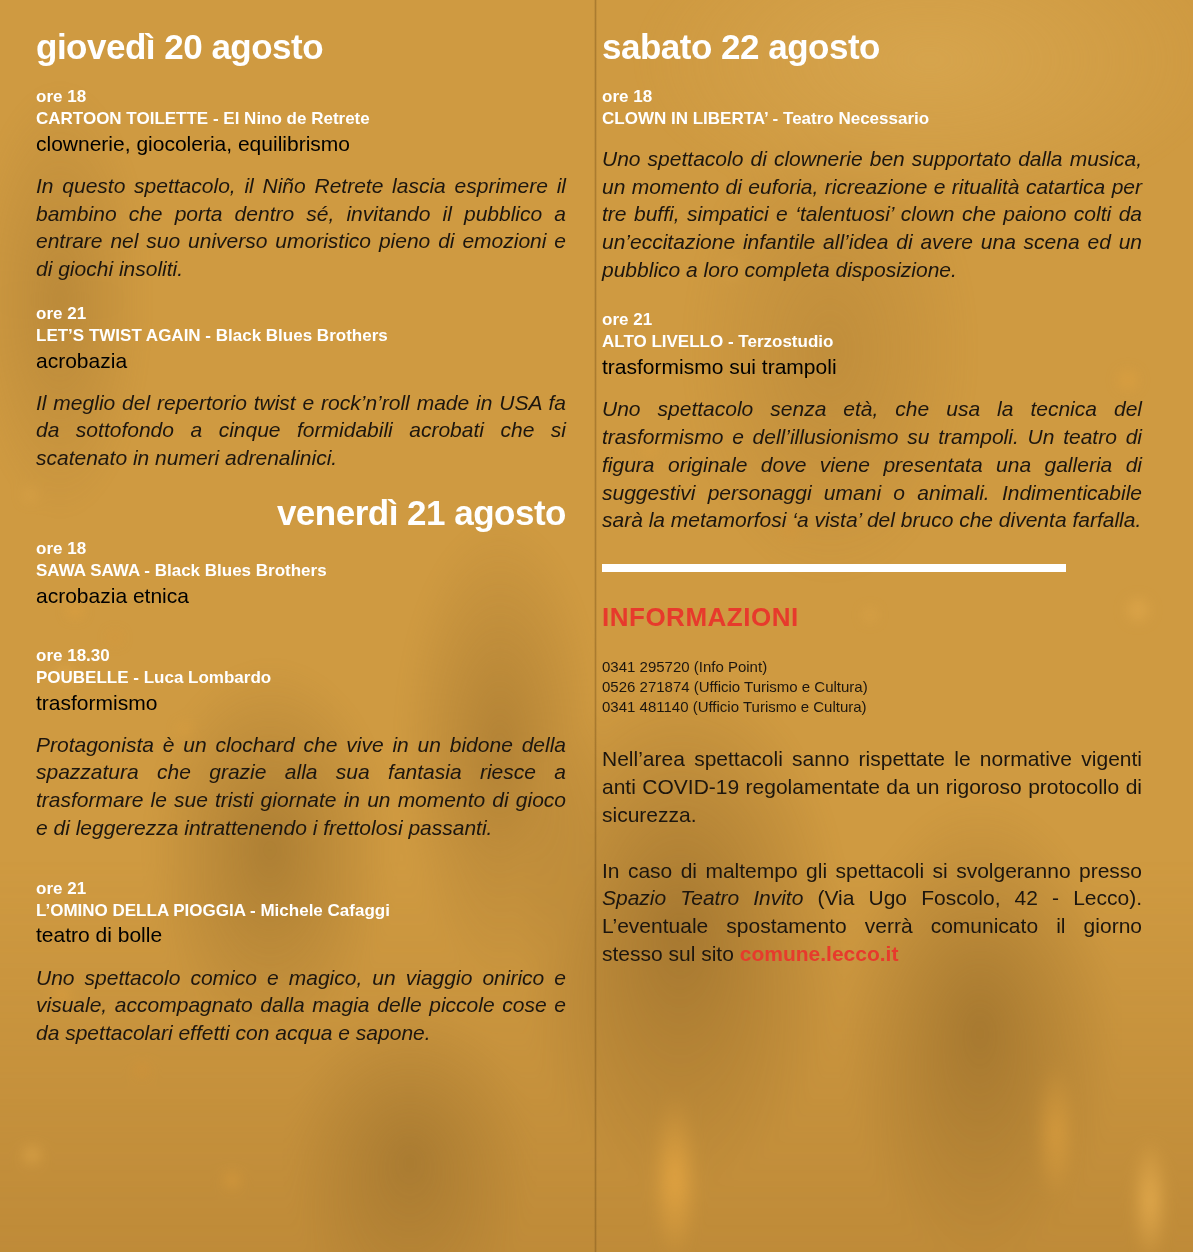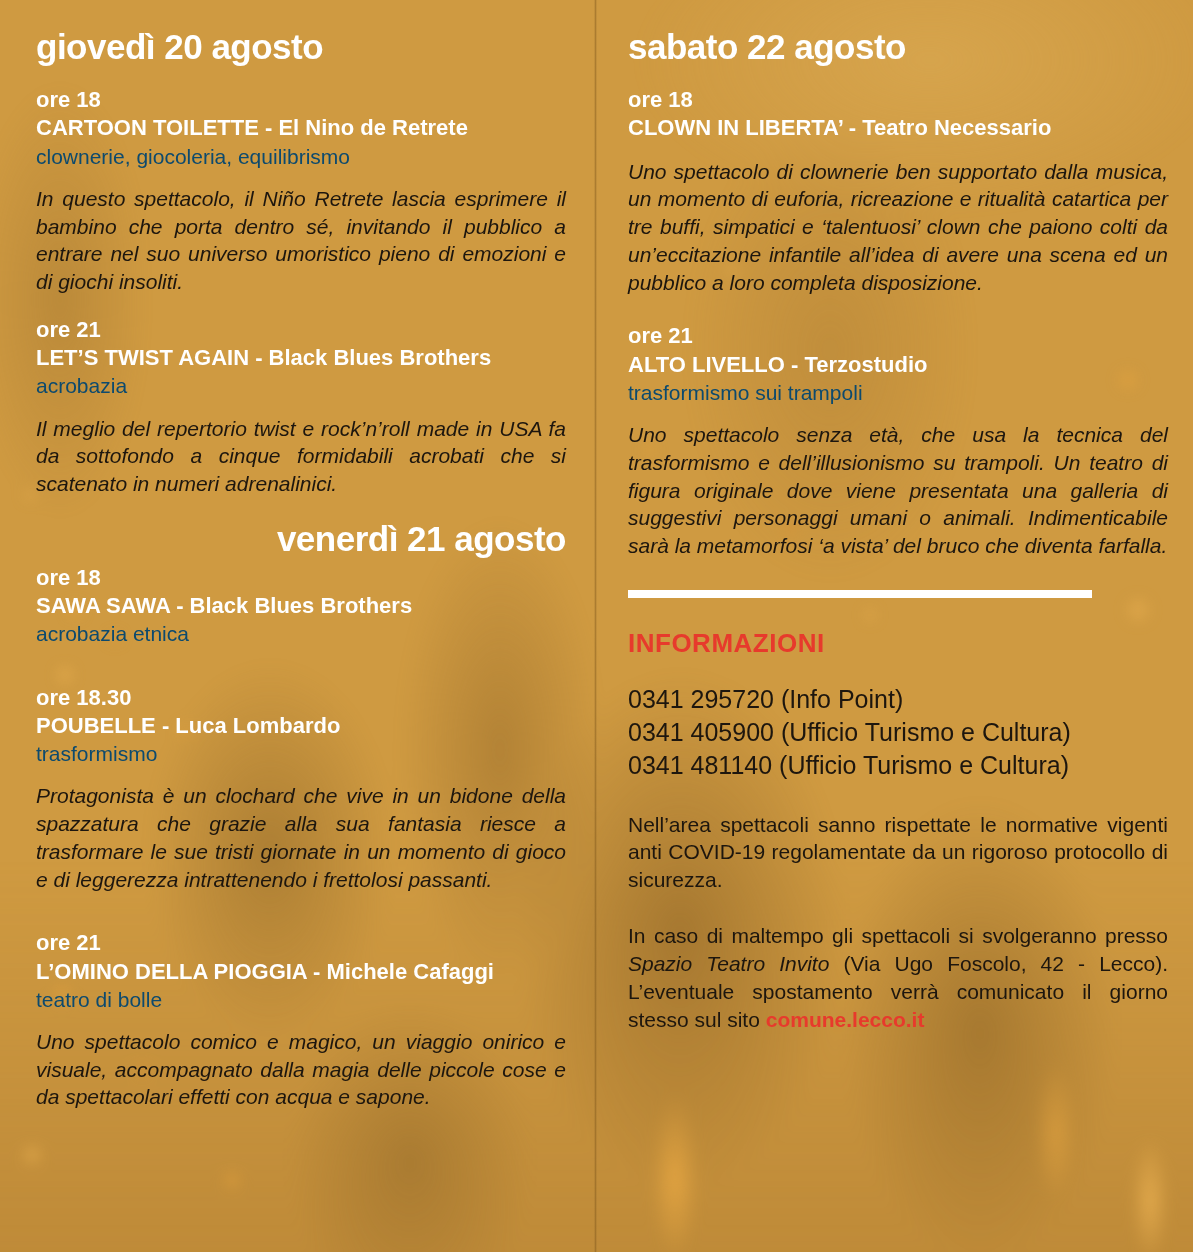--- a/index.html
+++ b/index.html
@@ -48,57 +48,57 @@
       linear-gradient(180deg, rgba(0,0,0,0) 68%, rgba(150,100,35,.30) 100%);
   }
   .fold-line{
     position:absolute;left:594px;top:0;bottom:0;width:3px;
     background:linear-gradient(90deg, rgba(115,78,22,0), rgba(115,78,22,.40), rgba(115,78,22,0));
   }
   
   .content{position:absolute;inset:0;display:flex;}
   .col{box-sizing:border-box;padding-top:26px;}
   .col.left {width:530px;margin-left:36px;}
-  .col.right{width:540px;margin-left:62px;}
+  .col.right{width:540px;margin-left:36px;}
 
   .day-heading{
     margin:0 0 18px 0;
     font-size:35px;line-height:1.2;font-weight:bold;color:#ffffff;
     letter-spacing:-0.5px;
   }
   .day-heading.tight{margin-bottom:4px;}
   .day-heading.second{margin-top:16px;text-align:right;}
 
   .event{margin:0 0 20px 0;}
   .event.gap-lg{margin-top:36px;}
   .ev-time,.ev-title{
-    font-size:22px;line-height:1.29;font-weight:bold;color:#ffffff;
+    font-size:17px;line-height:1.29;font-weight:bold;color:#ffffff;
   }
-  .ev-genre{font-size:21px;line-height:1.29;color:#0c4a6e;}
+  .ev-genre{font-size:21px;line-height:1.29;color:#000000;}
   .ev-desc{
     margin:15px 0 0 0;
     font-size:21px;line-height:1.32;color:#1d160e;
     font-style:italic;text-align:justify;
   }
 
   .divider{
     height:8px;width:464px;margin:30px 0 30px 0;
     background:#ffffff;border:none;
   }
   .info-heading{
     margin:0 0 24px 0;
     font-size:26px;font-weight:bold;color:#e73a2c;letter-spacing:0.5px;
   }
   .info-para{
     margin:0 0 32px 0;
     font-size:21px;line-height:1.33;color:#1d160e;text-align:justify;
   }
   .info-para.tight{margin-bottom:28px;}
   .phone-block{margin:0 0 28px 0;}
-  .phone-line{font-size:25px;line-height:1.33;color:#1d160e;}
+  .phone-line{font-size:15px;line-height:1.33;color:#1d160e;}
   .venue-italic{font-style:italic;}
   .site-link{color:#e73a2c;font-weight:bold;text-decoration:none;cursor:pointer;}
 </style>
 </head>
 <body>
 
 <div class="page">
   <div class="bg-blobs"></div>
   <div class="fold-line"></div>
 
@@ -163,21 +163,21 @@
         <p class="ev-desc">Uno spettacolo senza età, che usa la tecnica del trasformi­smo e dell’illusionismo su trampoli. Un teatro di figura originale dove viene presentata una galleria di suggestivi personaggi umani o animali. Indimenticabile sarà la meta­morfosi ‘a vista’ del bruco che diventa farfalla.</p>
       </div>
 
       <div class="divider"></div>
 
       <h2 class="info-heading">INFORMAZIONI</h2>
 
 
       <div class="phone-block">
         <div class="phone-line">0341 295720 (Info Point)</div>
-        <div class="phone-line">0341 405900 (Ufficio Turismo e Cultura)</div>
+        <div class="phone-line">0526 271874 (Ufficio Turismo e Cultura)</div>
         <div class="phone-line">0341 481140 (Ufficio Turismo e Cultura)</div>
       </div>
 
       <p class="info-para tight">Nell’area spettacoli sanno rispettate le normative vigen­ti anti COVID-19 regolamentate da un rigoroso protocol­lo  di sicurezza.</p>
 
       <p class="info-para"><span>In caso di maltempo gli spettacoli si svolgeranno presso </span><span class="venue-italic">Spazio Teatro Invito</span><span> (Via Ugo Foscolo, 42 - Lecco). L’eventuale spostamento verrà comunicato il giorno stesso sul sito </span><a class="site-link">comune.lecco.it</a></p>
 
     </div>
   </div>
 </div>

